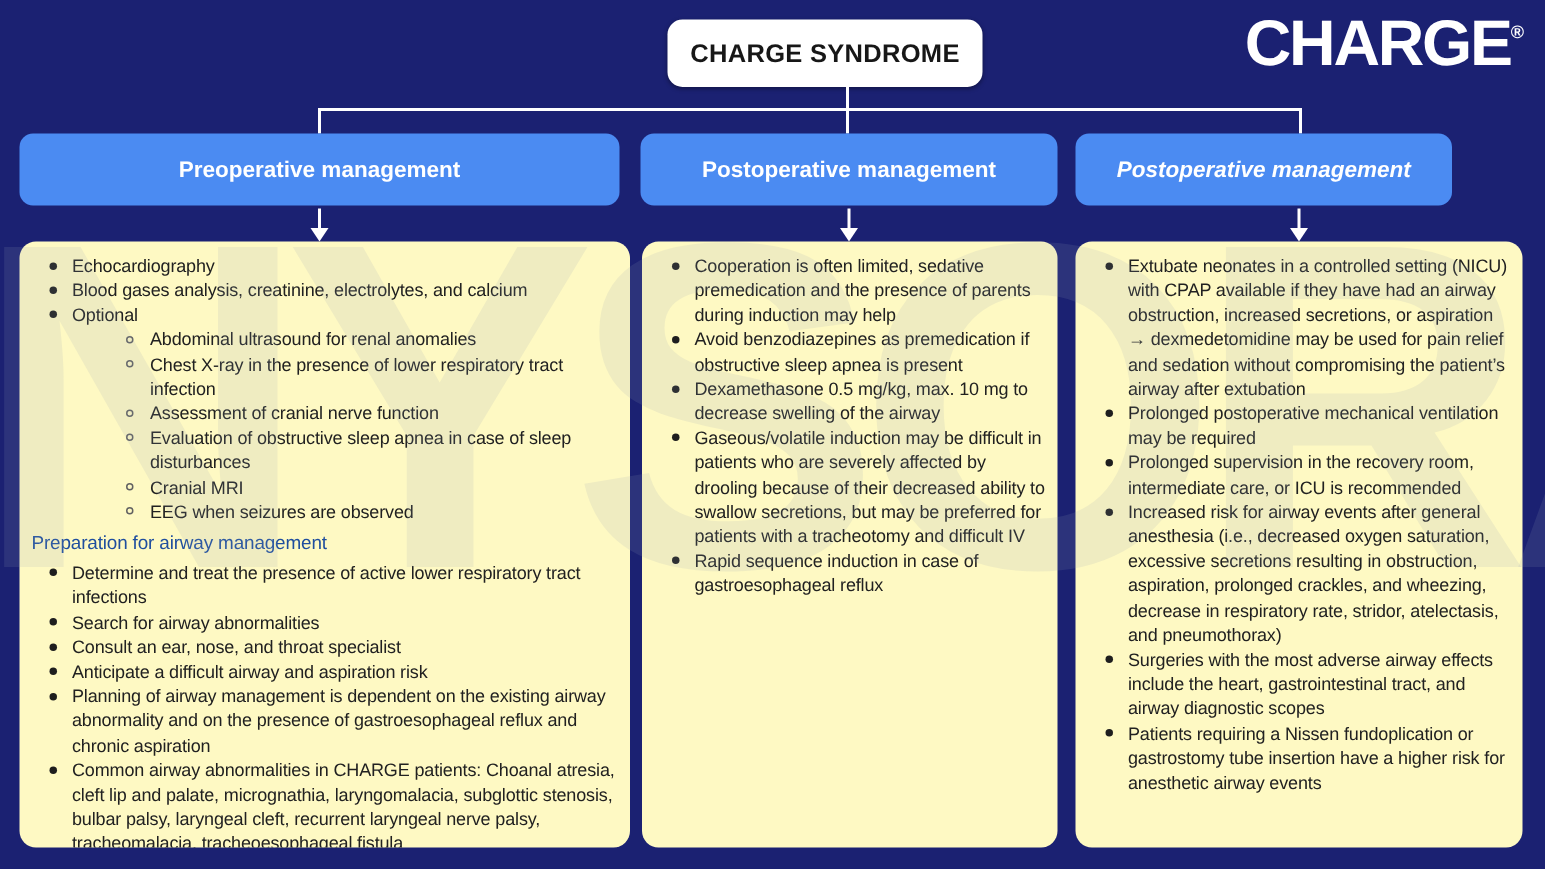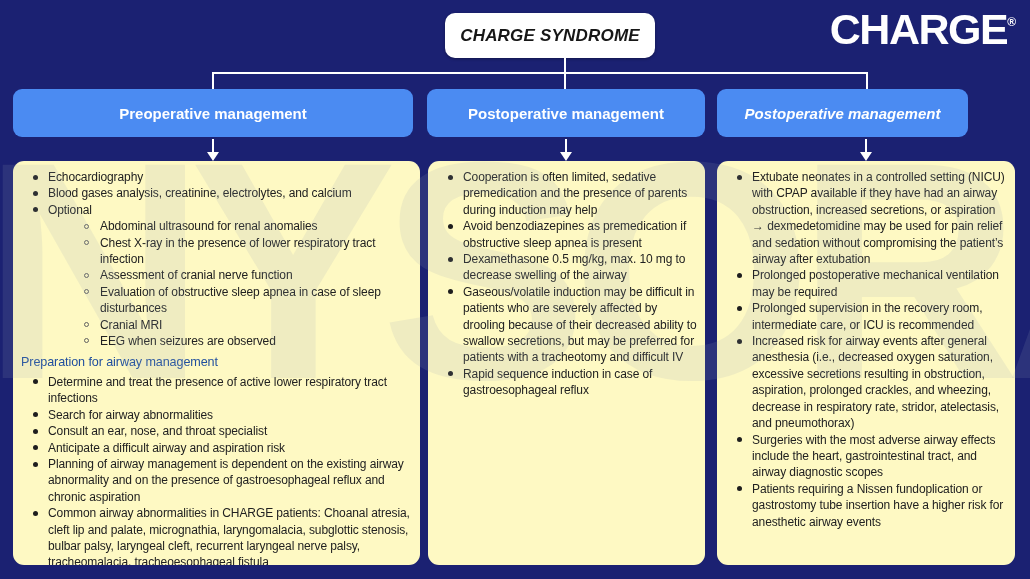--- a/index.html
+++ b/index.html
@@ -11,21 +11,21 @@
   }
   #stage { position:absolute; inset:0; width:1030px; height:579px; background:#1B2172; overflow:hidden; }
 
   
   .title-box {
     position:absolute; left:445px; top:13px; width:210px; height:45px;
     background:#ffffff; border-radius:10px;
     display:flex; align-items:center; justify-content:center;
     box-shadow:0 1px 3px rgba(0,0,0,.35);
   }
-  .title-box span { font-size:17px; font-weight:700; color:#171717; letter-spacing:.2px;font-style:italic; }
+  .title-box span { font-size:17px; font-weight:700; color:#171717; letter-spacing:.2px; }
 
   
   .logo {
     position:absolute; top:8px; right:14px;
     color:#ffffff; font-weight:700; font-size:43px; letter-spacing:-1.5px;
     line-height:1;
   }
   .logo sup { font-size:12px; letter-spacing:0; vertical-align:18px; }
 
   

